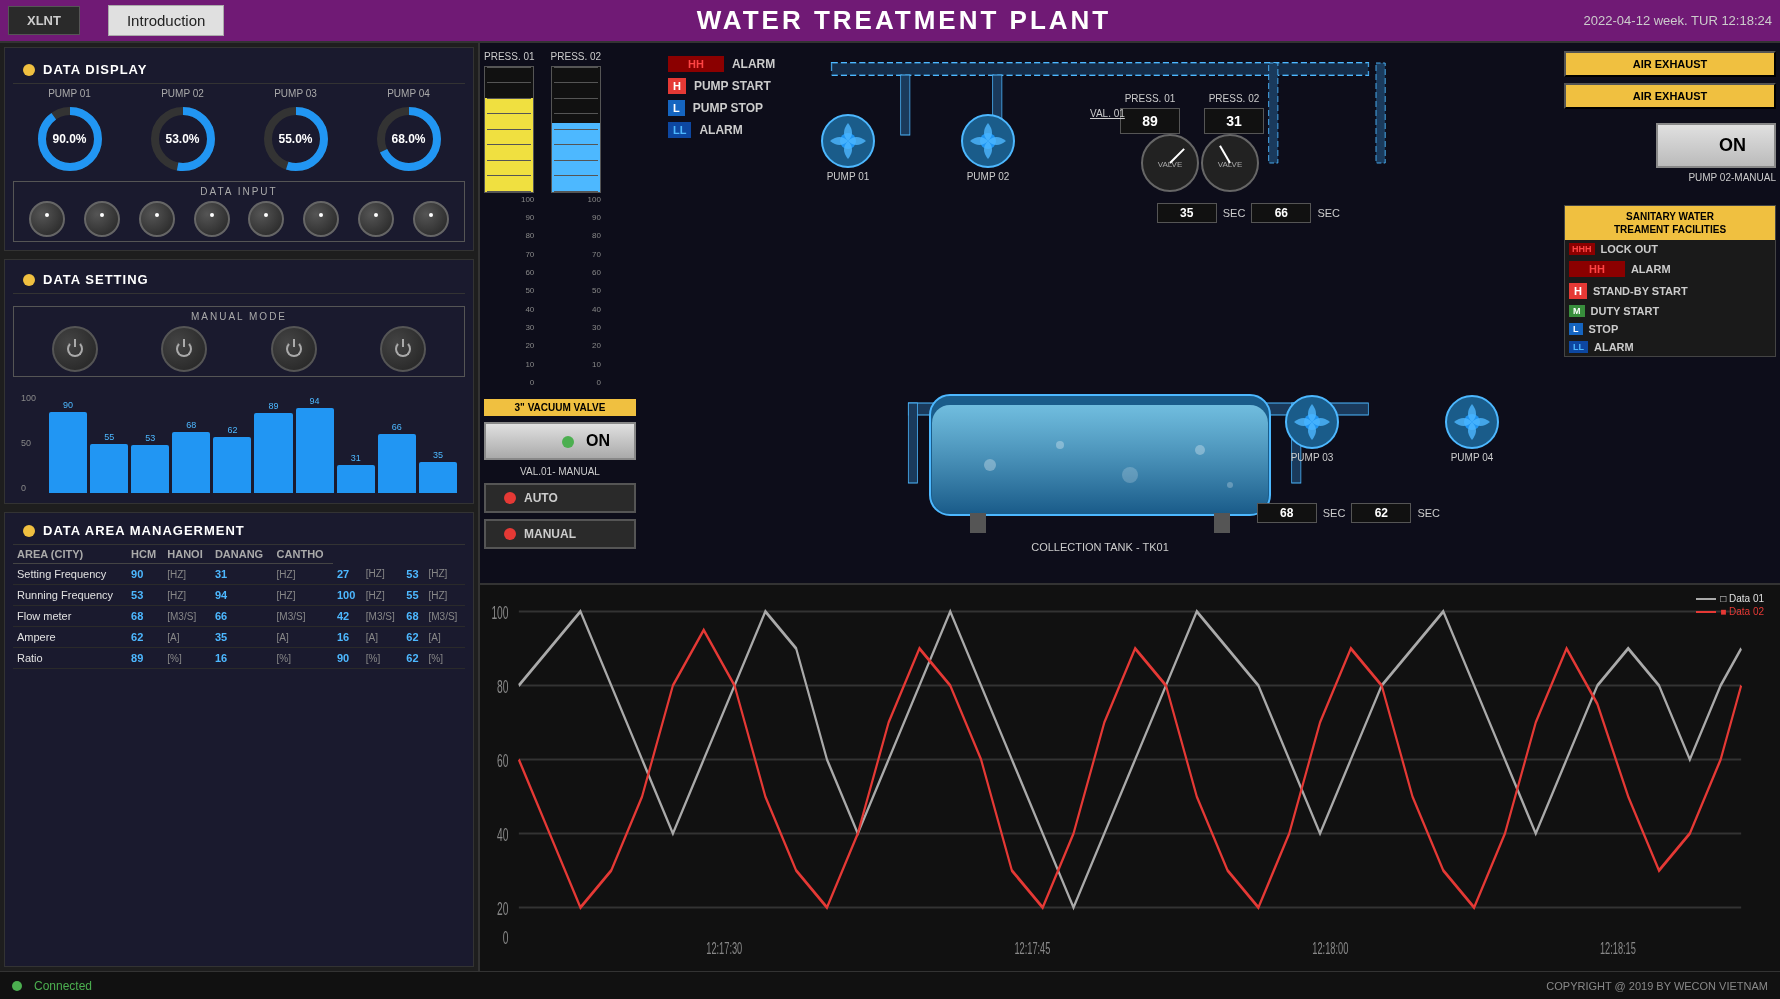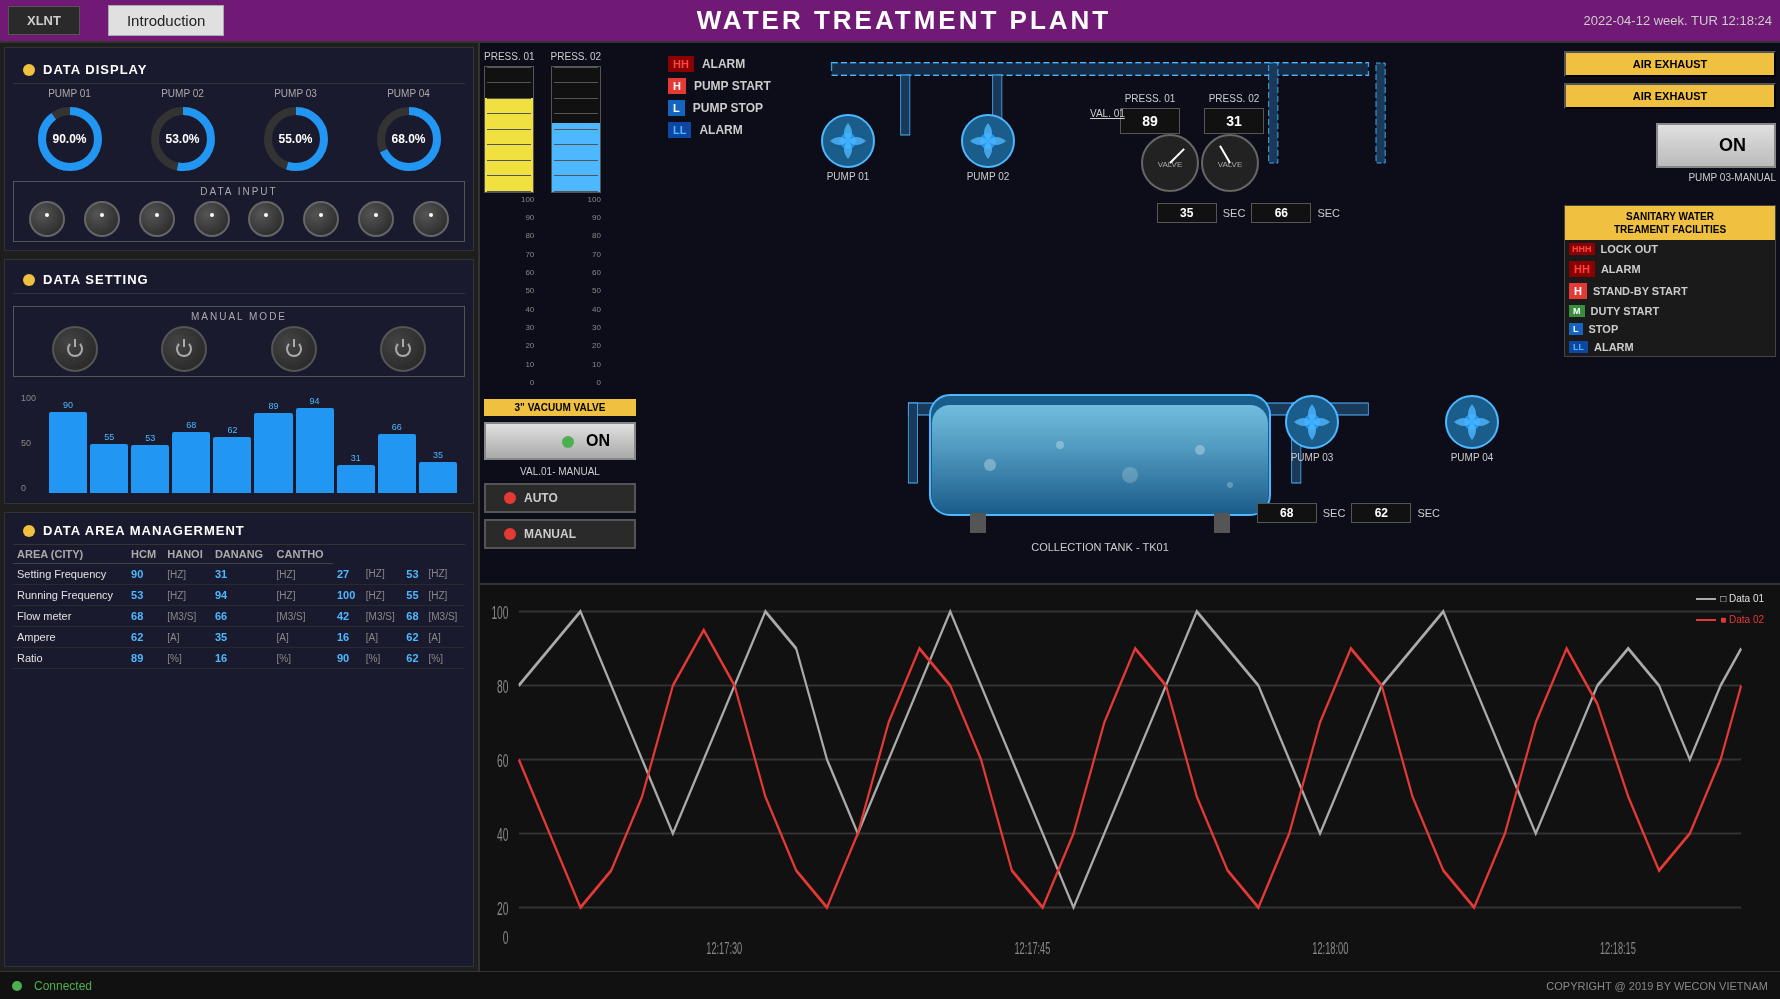--- a/index.html
+++ b/index.html
@@ -362,21 +362,21 @@
       display: flex;
       align-items: center;
       gap: 8px;
       padding: 3px 8px;
     }
     .alarm-hh {
       background: #8b0000;
       color: #ff4444;
       font-weight: bold;
       font-size: 11px;
-      padding: 2px 5px;
+      padding: 2px 20px;
     }
     .alarm-h {
       background: #e53935;
       color: #fff;
       font-weight: bold;
       font-size: 11px;
       padding: 2px 5px;
     }
     .alarm-l {
       background: #1565c0;
@@ -499,21 +499,21 @@
       border-top: 2px solid #333;
       padding: 8px;
       position: relative;
     }
     .chart-legend {
       position: absolute;
       right: 16px;
       top: 8px;
       display: flex;
       flex-direction: column;
-      gap: 10px;
+      gap: 2px;
     }
     .legend-item {
       display: flex;
       align-items: center;
       gap: 4px;
       font-size: 10px;
     }
     .legend-line-white {
       width: 20px;
       height: 2px;
@@ -1090,21 +1090,21 @@
 
       <div class="scada-right">
 
         <button class="air-exhaust-btn">AIR EXHAUST</button>
         <button class="air-exhaust-btn">AIR EXHAUST</button>
 
         <div style="display:flex;flex-direction:column;align-items:flex-end;gap:4px;margin-top:8px;">
           <div class="pump02-on-btn">
             <span>ON</span>
           </div>
-          <div class="pump02-manual-label">PUMP 03-MANUAL</div>
+          <div class="pump02-manual-label">PUMP 02-MANUAL</div>
         </div>
 
         <div style="margin-top:16px;background:#1a1a1a;border:1px solid #444;">
           <div class="sanitary-label">SANITARY WATER<br>TREAMENT FACILITIES</div>
           <div class="status-row">
             <span class="lockout-badge">HHH</span>
             <span class="status-text">LOCK OUT</span>
           </div>
           <div class="status-row">
             <span class="alarm-hh">HH</span>

